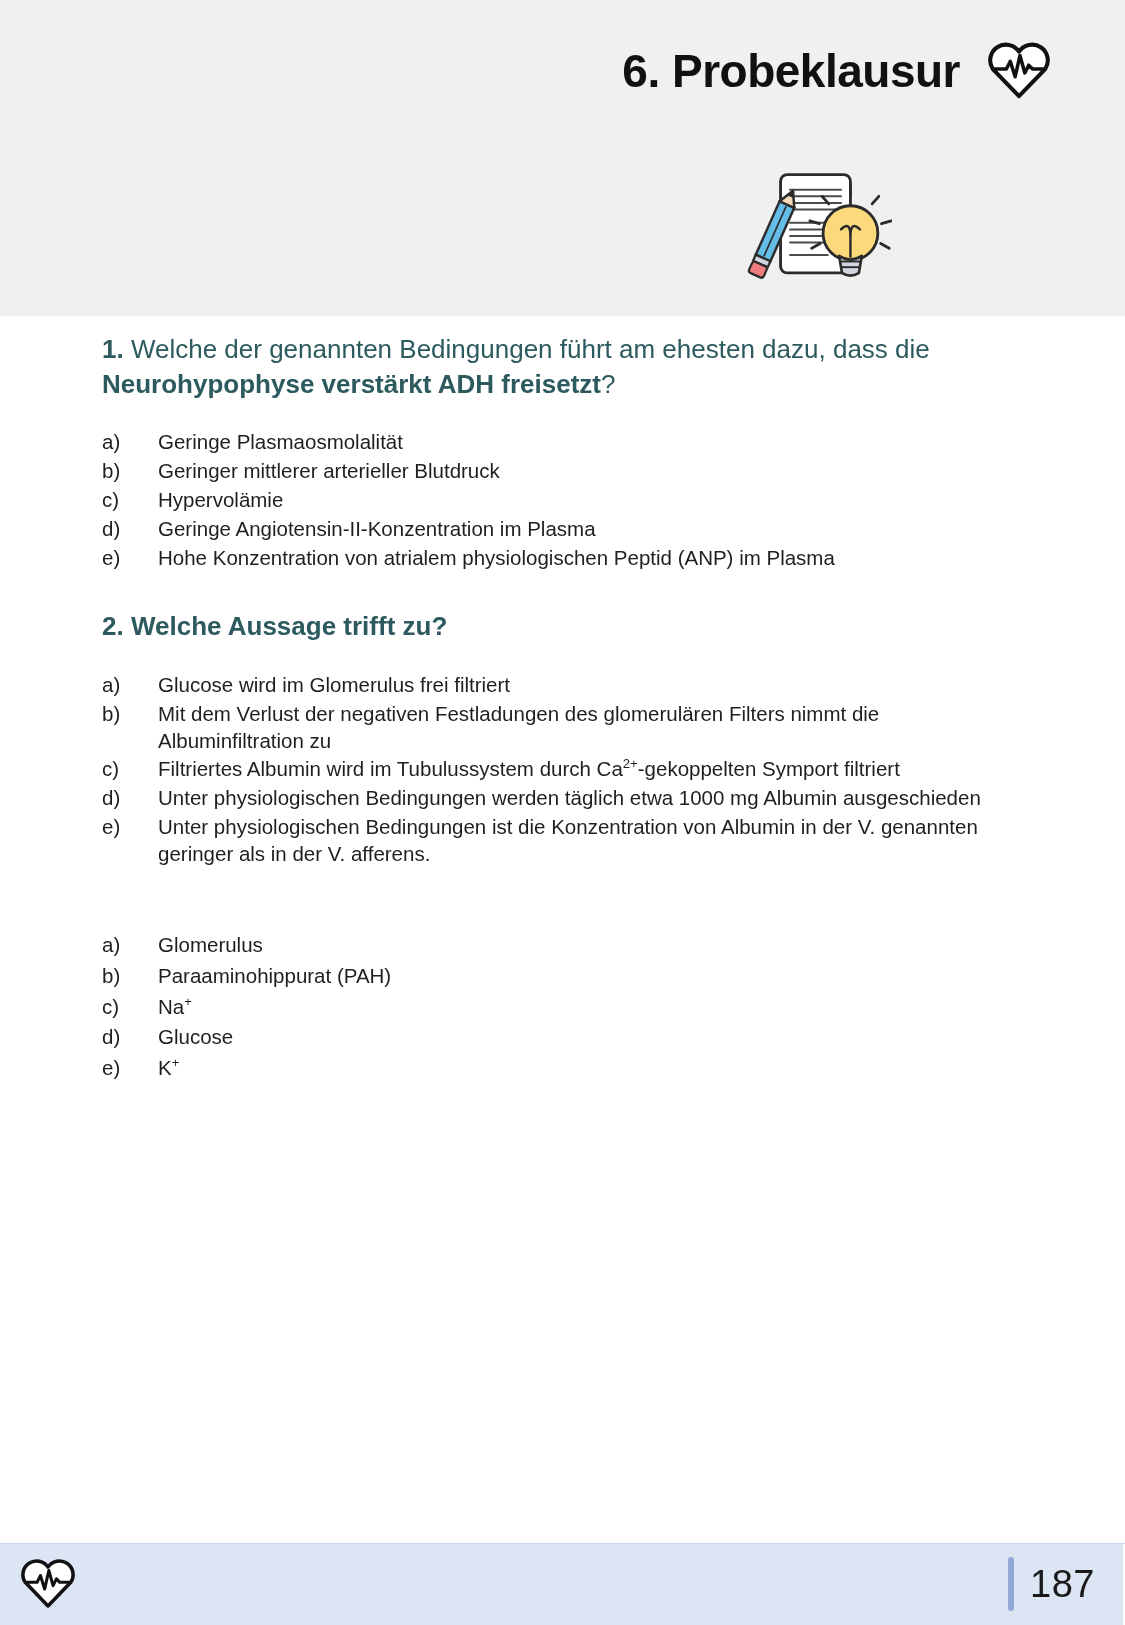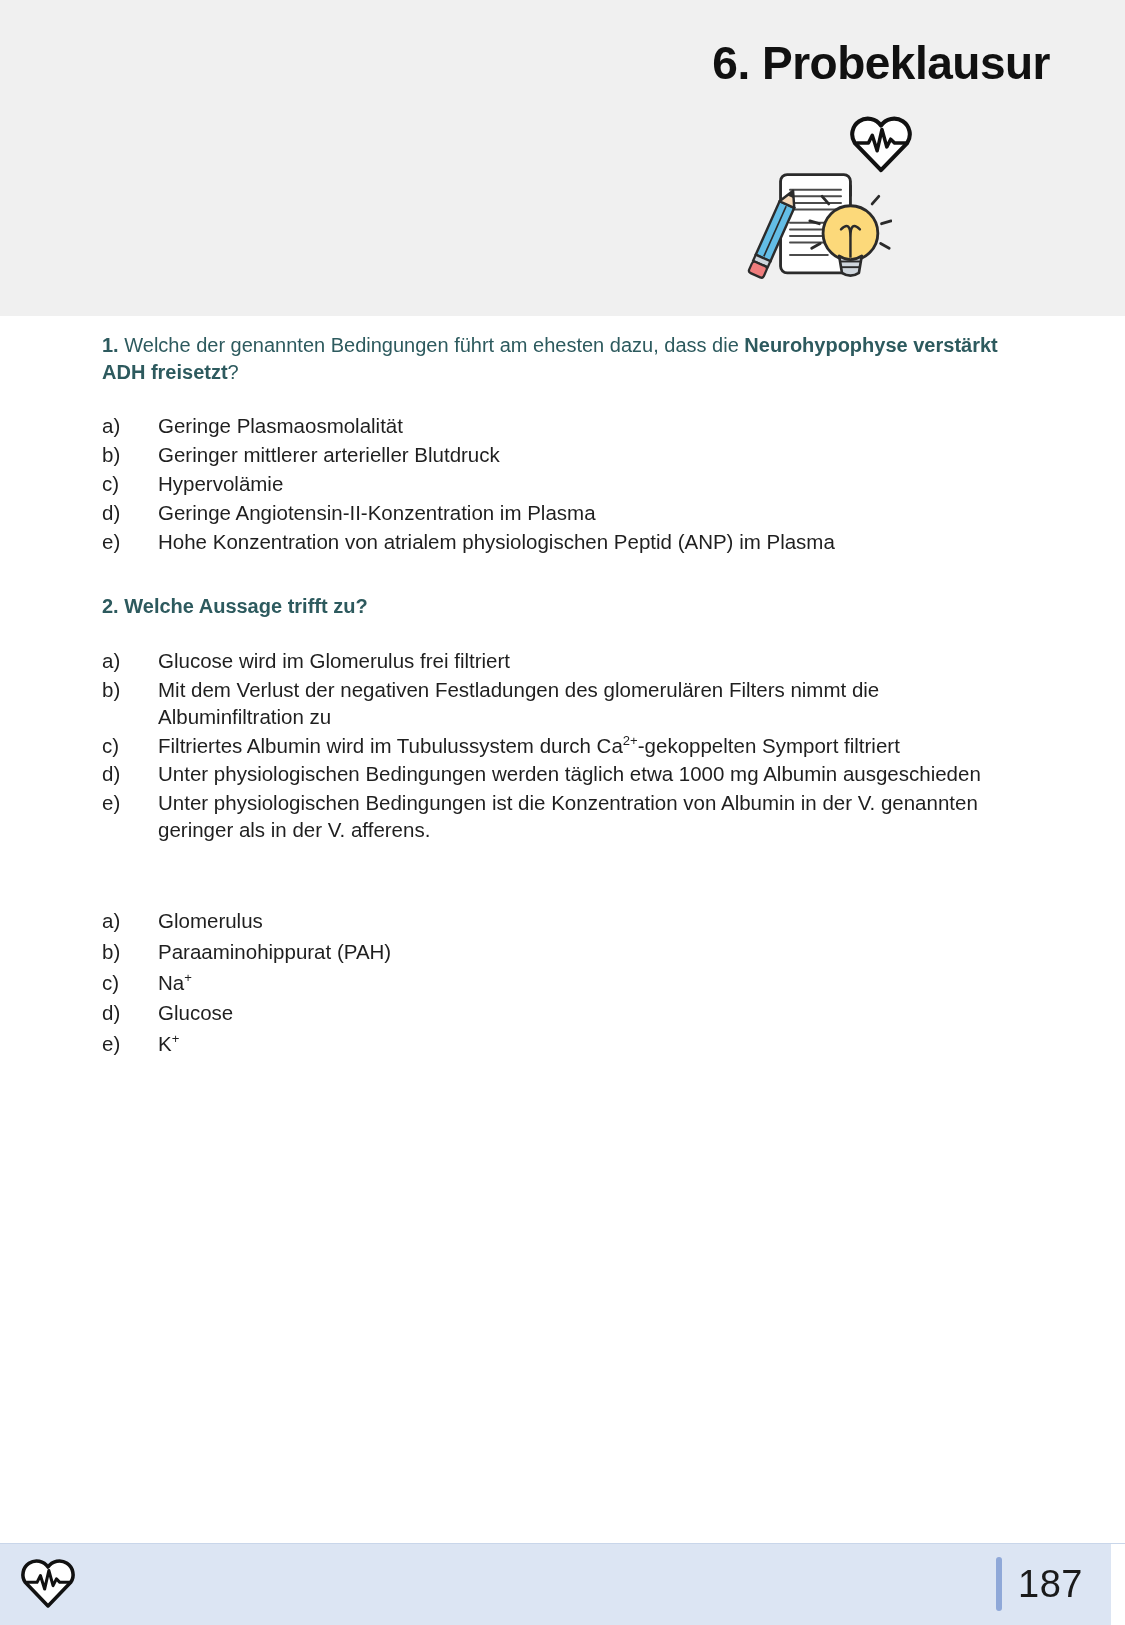--- a/index.html
+++ b/index.html
@@ -25,21 +25,20 @@
     height: 316px;
     background: #f0f0f0;
   }
   .header-title-row {
     position: absolute;
     top: 40px;
     right: 75px;
     display: flex;
     align-items: center;
     gap: 28px;
-    flex-direction: column;
   }
   .header-title {
     font-size: 46px;
     font-weight: 700;
     color: #111111;
     letter-spacing: -0.5px;
     line-height: 1;
     white-space: nowrap;
   }
   .header-heart {
@@ -64,21 +63,21 @@
     left: 0;
     width: 1125px;
     padding: 0;
   }
   .qblock {
     padding-left: 102px;
     padding-right: 110px;
   }
   .question {
     color: #2d5a5e;
-    font-size: 20px;
+    font-size: 26px;
     line-height: 1.33;
     margin: 0;
   }
   .question .num,
   .question .bold {
     font-weight: 700;
   }
   .question .reg {
     font-weight: 400;
   }
@@ -129,20 +128,21 @@
   }
   .footer {
     position: absolute;
     left: 0;
     top: 1544px;
     width: 1111px;
     height: 81px;
     background: #dce5f3;
     display: flex;
     align-items: center;
+    padding-left: 12px;
   }
   .footer-heart {
     position: absolute;
     left: 20px;
     top: 13px;
     width: 56px;
     height: 54px;
   }
   .footer-right {
     position: absolute;

